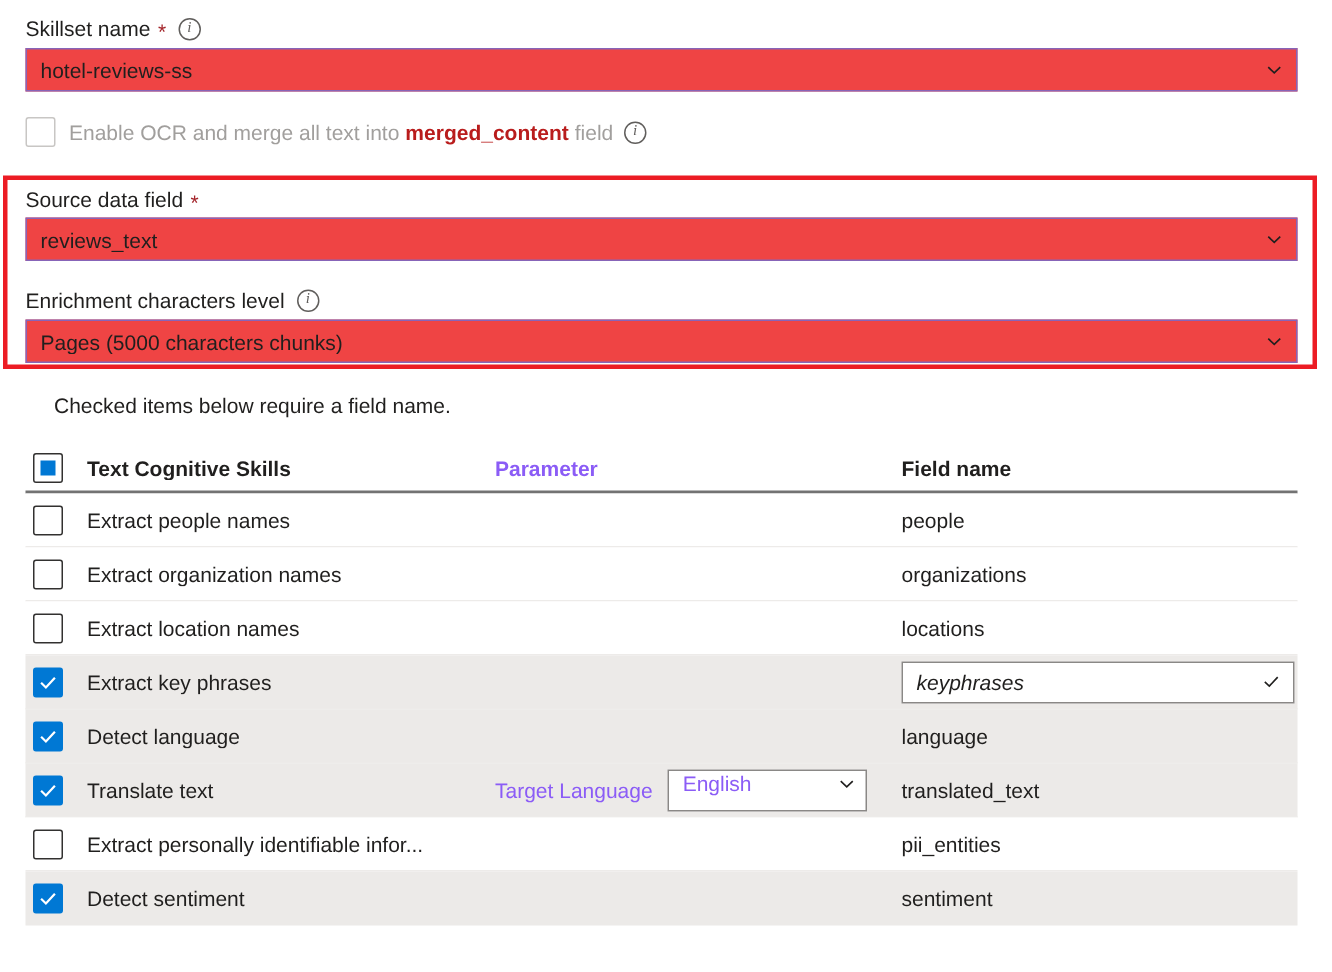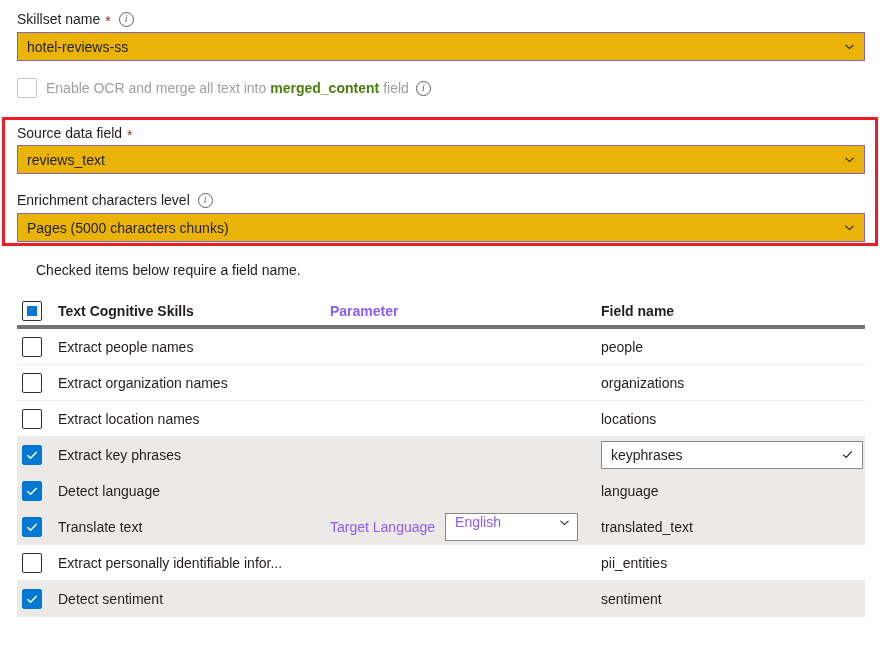--- a/index.html
+++ b/index.html
@@ -38,21 +38,21 @@
     font-family: "Liberation Serif", serif;
     font-style: italic;
     margin-left: 3px;
     flex: none;
   }
 
   
   .combo {
     height: 29px;
     border: 1px solid #8764b8;
-    background: #eab308;
+    background: #ef4444;
     display: flex;
     align-items: center;
     padding: 0 6px 0 9px;
   }
   .combo .val {
     flex: 1 1 auto;
     font-size: 14px;
     color: #201f1e;
     white-space: nowrap;
     overflow: hidden;
@@ -89,21 +89,21 @@
     width: 10px; height: 10px;
     background: #0078d4;
     display: block;
   }
   .ocr-text {
     font-size: 14px;
     color: #a19f9d;
     display: flex; align-items: center; gap: 4px;
     white-space: nowrap;
   }
-  .ocr-text b { color: #4d7c0f; font-weight: bold; }
+  .ocr-text b { color: #b91c1c; font-weight: bold; }
 
   
   .redbox {
     position: absolute;
     left: 2px; top: 117px;
     width: 876px; height: 129px;
     border: 3px solid #ec1c24;
     background: #ffffff;
   }
   .src-label { position: absolute; left: 17px; top: 125px; }
@@ -123,21 +123,21 @@
     left: 17px; top: 296px;
     width: 848px;
   }
   .trow {
     display: flex;
     align-items: center;
     height: 36px;
     border-bottom: 1px solid #edebe9;
     background: #ffffff;
   }
-  .trow.head { height: 33px; border-bottom: 4px solid #737373; background:#ffffff; }
+  .trow.head { height: 33px; border-bottom: 2px solid #737373; background:#ffffff; }
   .trow.shaded { background: #eceae8; }
   .trow.last { border-bottom: none; }
 
   .c-check { width: 41px; flex: none; display: flex; align-items: center; padding-left: 5px; }
   .c-skill { width: 272px; flex: none; font-size: 14px; color: #201f1e; white-space: nowrap; overflow: hidden; }
   .c-param { width: 270px; flex: none; font-size: 14px; color: #8b5cf6; display: flex; align-items: center; justify-content: flex-start; gap: 10px; }
   .c-field { flex: 1 1 auto; font-size: 14px; color: #201f1e; padding-left: 1px; }
 
   .trow.head .c-skill,
   .trow.head .c-param,
@@ -158,21 +158,21 @@
 
   
   .fieldinput {
     width: 262px; height: 28px;
     border: 1px solid #8a8886;
     background: #ffffff;
     display: flex; align-items: center;
     padding: 0 6px 0 9px;
     font-size: 14px;
   }
-  .fieldinput .val { flex: 1 1 auto; white-space: nowrap; }
+  .fieldinput .val { flex: 1 1 auto; white-space: nowrap; font-style: italic; }
 </style>
 </head>
 <body>
 
 <div class="page">
 
   <div class="field-label skillset-label">
     <span>Skillset name</span>
     <span class="req-star">*</span>
     <span class="info-icon">i</span>

